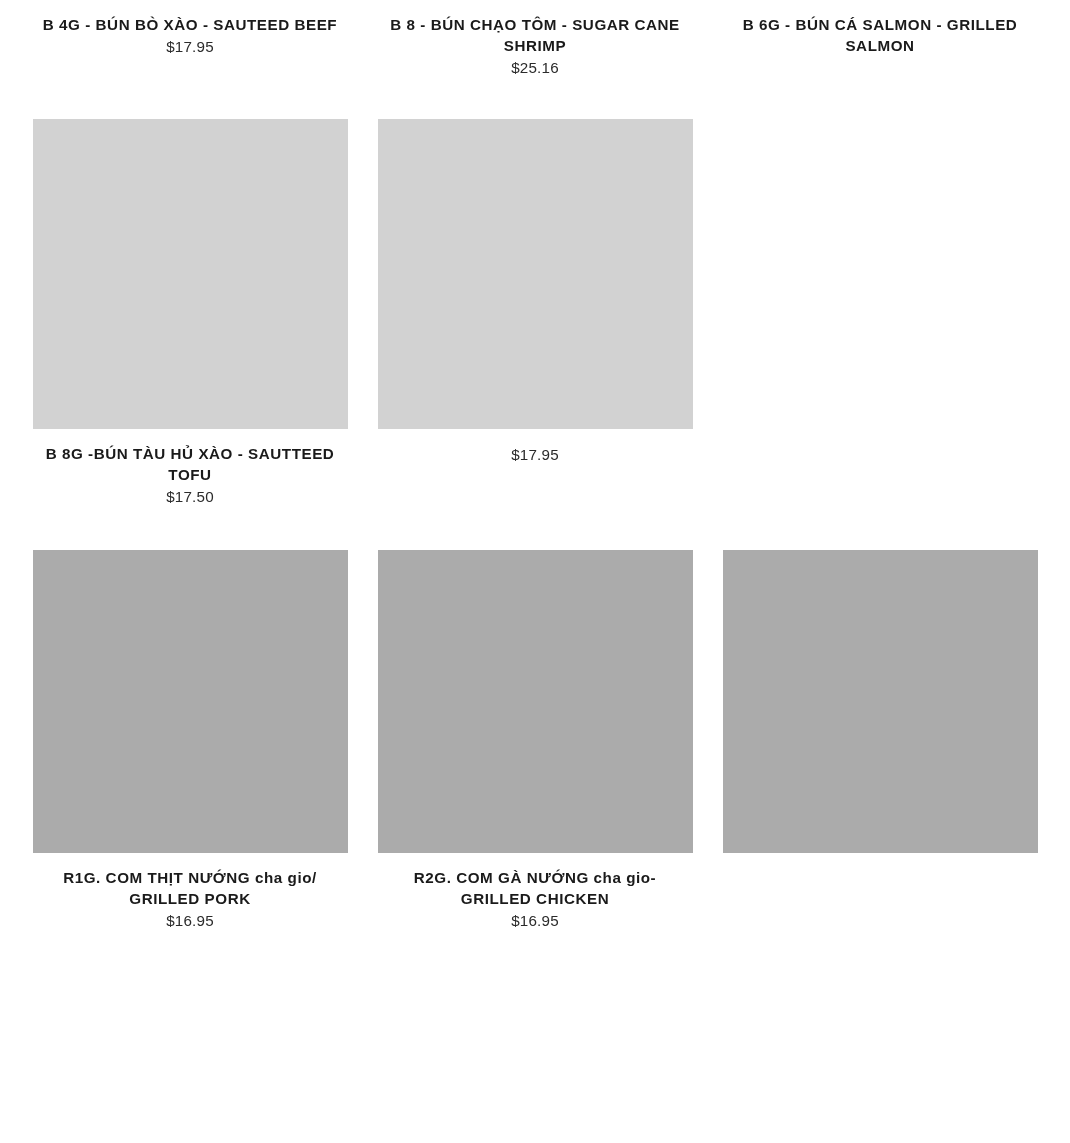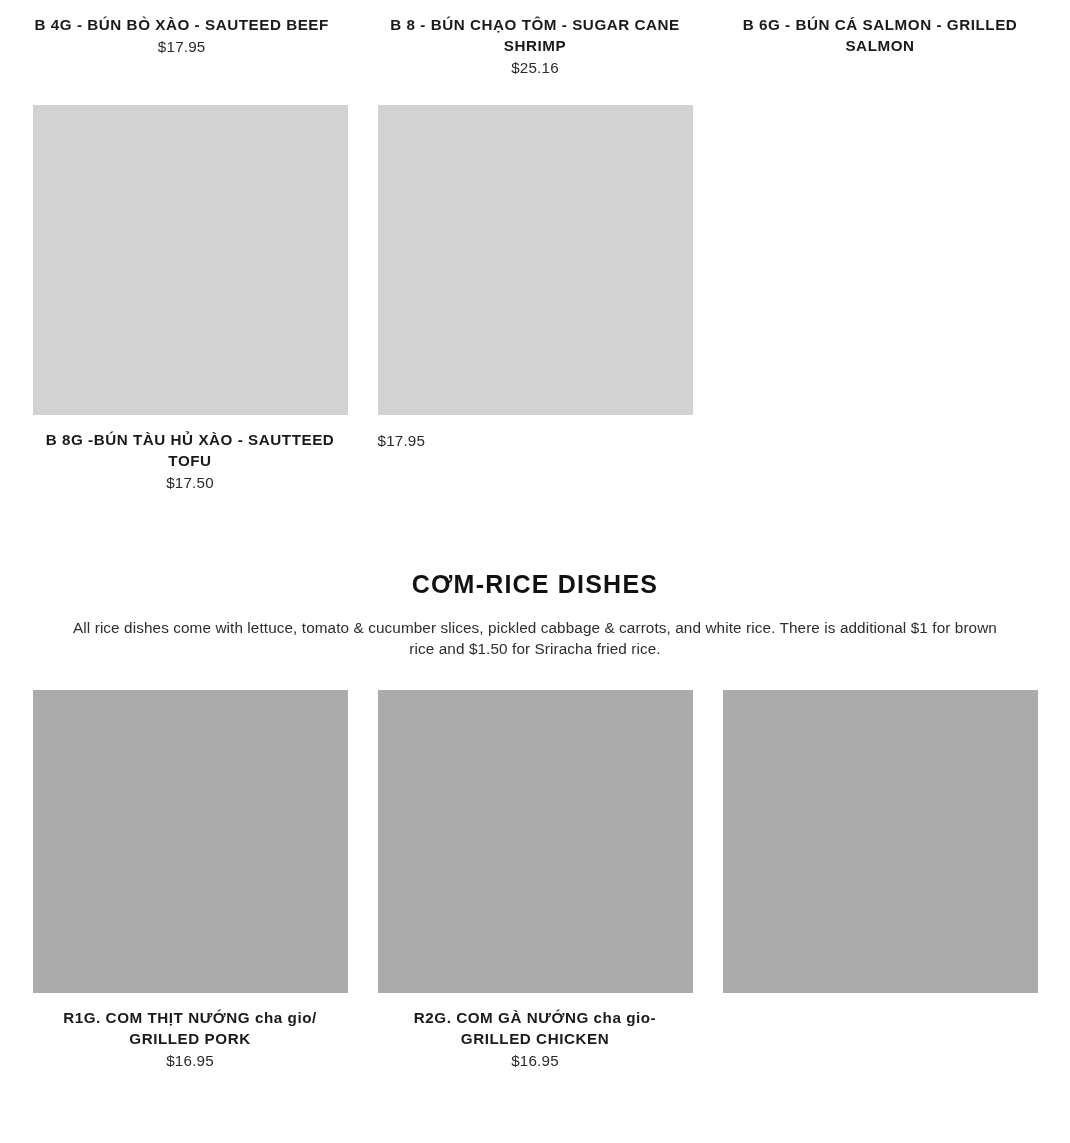--- a/index.html
+++ b/index.html
@@ -26,21 +26,21 @@
     display: grid;
     grid-template-columns: repeat(3, 315px);
     column-gap: 30px;
     justify-content: center;
     padding: 0;
   }
 
   .product-card {
     display: flex;
     flex-direction: column;
-    align-items: flex-start;
+    align-items: center;
   }
 
   .product-media {
     width: 315px;
     background: #d2d2d2;
     position: relative;
     overflow: hidden;
   }
   .product-media.tint-gray { background: #d2d2d2; }
   .product-media.tint-dark { background: #ababab; }
@@ -68,22 +68,22 @@
     color: #2b2b2b;
     margin: 0;
     padding-top: 1px;
   }
   .row-b .product-media { height: 310px; }
   .row-c .product-media { height: 303px; }
 
   .row-a { margin-bottom: 0; }
   .row-a .product-info { padding-top: 14px; }
 
-  .row-b { margin-top: 27px; }
-  .row-c { margin-top: 4px; }
+  .row-b { margin-top: 41px; }
+  .row-c { margin-top: 16px; }
 
   
   .section-block {
     text-align: center;
     padding-top: 75px;
   }
 
   .section-title {
     font-size: 25px;
     font-weight: 700;
@@ -151,24 +151,20 @@
     <article class="product-card">
       <div class="product-media tint-gray"></div>
       <div class="product-info">
         <p class="product-price">$17.95</p>
       </div>
     </article>
 
 
   </section>
 
-  <section class="section-block">
-    <h2 class="section-title">CƠM-RICE DISHES</h2>
-    <p class="section-desc">All rice dishes come with lettuce, tomato &amp; cucumber slices, pickled cabbage &amp; carrots, and white rice. There is additional $1 for brown rice and $1.50 for Sriracha fried rice.</p>
-  </section>
 
   <div class="spacer-before-c"></div>
 
   <section class="product-grid row-c">
 
     <article class="product-card">
       <div class="product-media tint-dark"></div>
       <div class="product-info">
         <h3 class="product-title">R1G. COM THỊT NƯỚNG cha gio/ GRILLED PORK</h3>
         <p class="product-price">$16.95</p>

